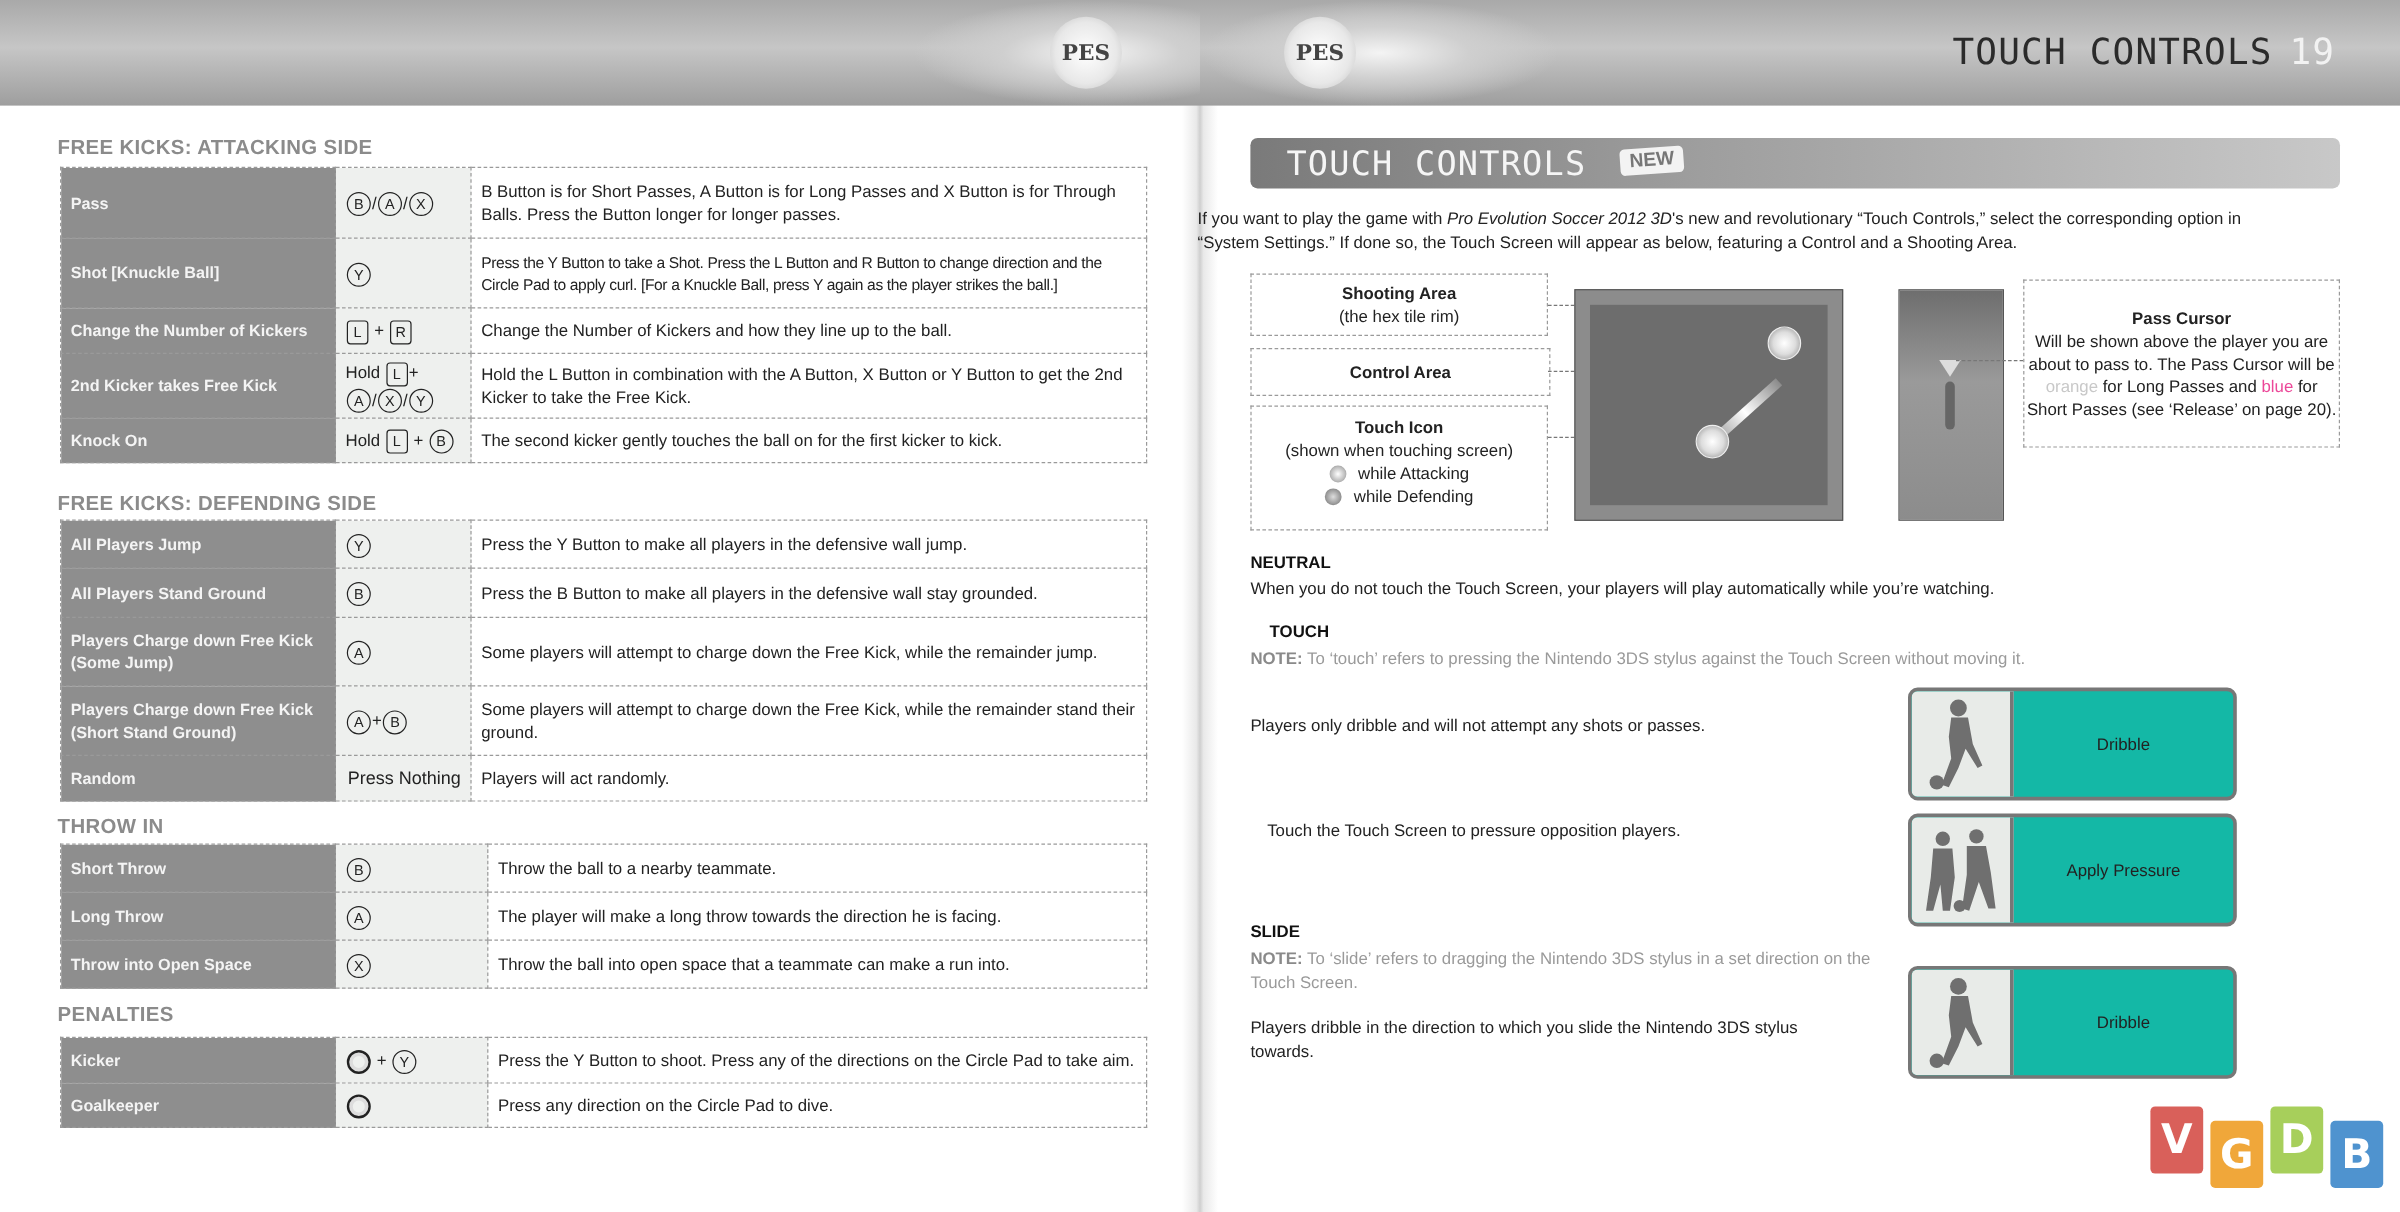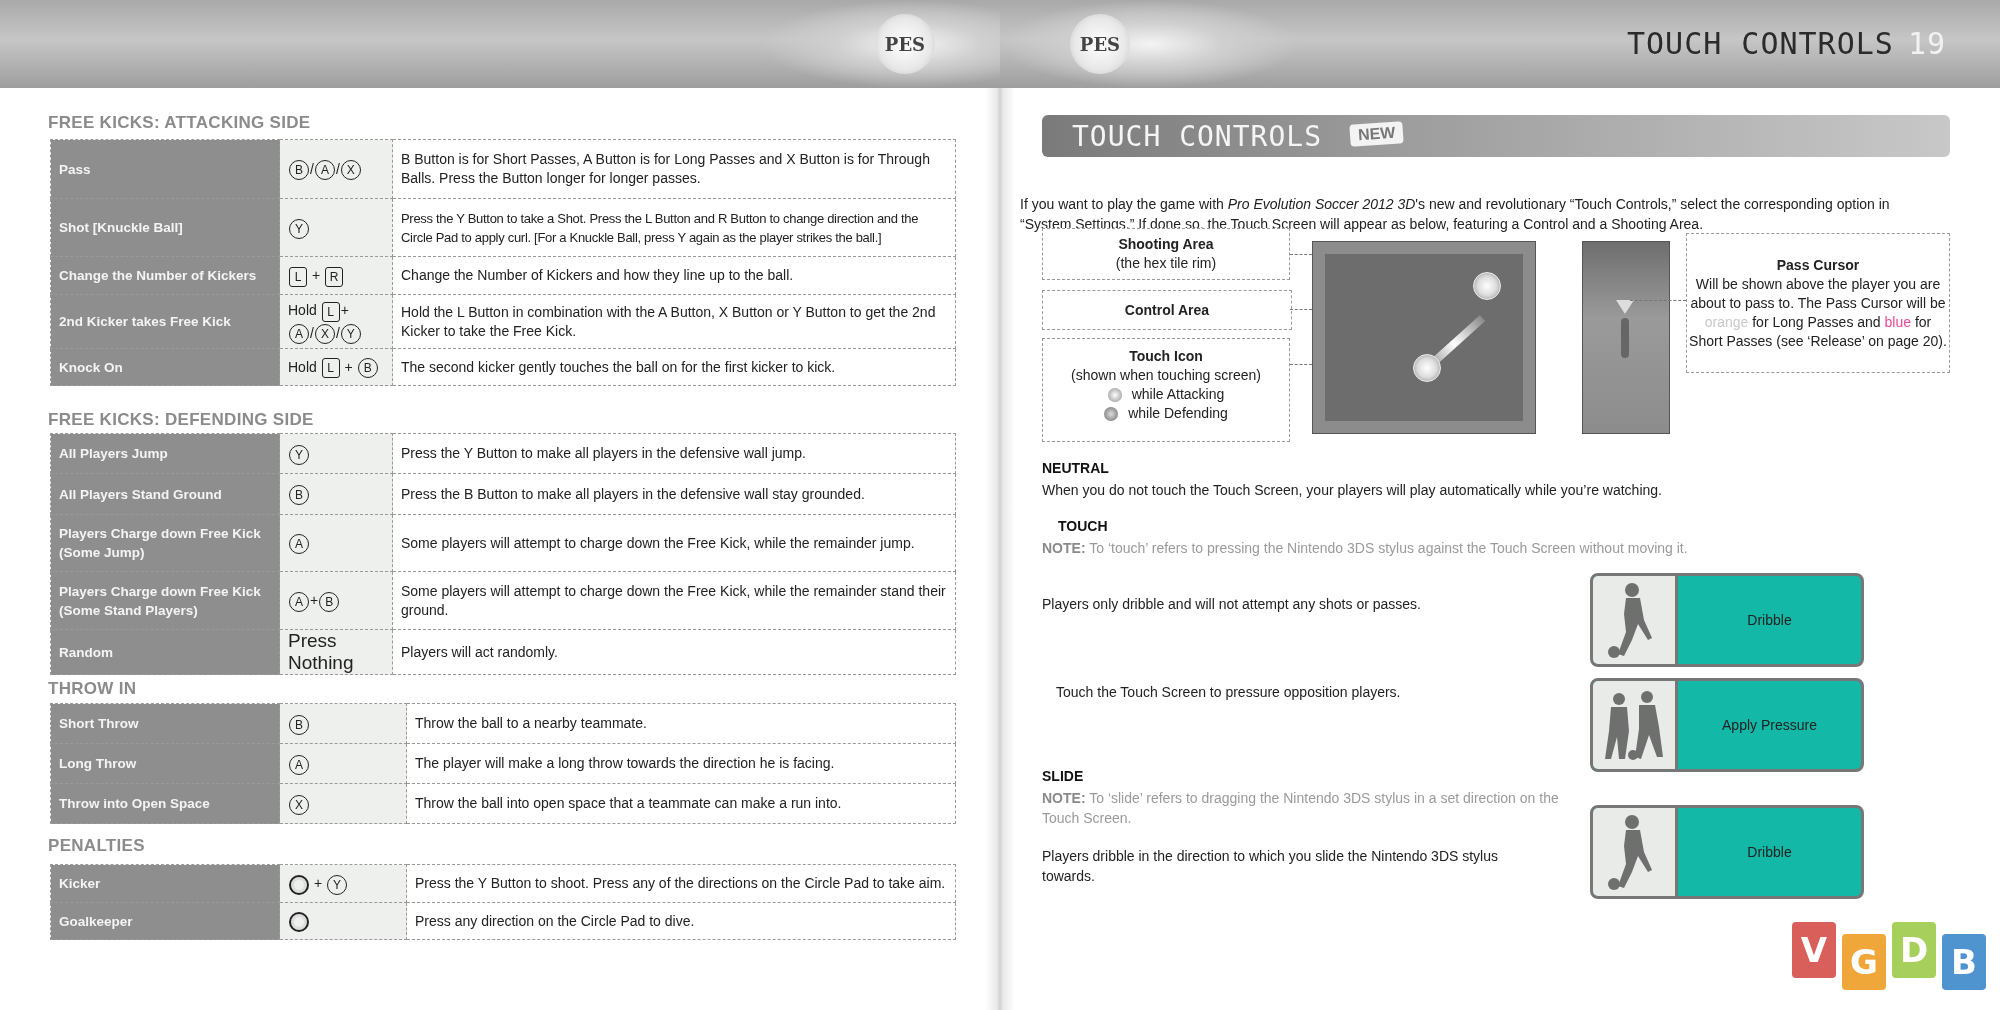--- a/index.html
+++ b/index.html
@@ -28,21 +28,21 @@
   table.ctl td.act{background:#8e8e8e;color:#f4f4f4;font-weight:bold;font-size:13.5px;width:212px;line-height:19px;}
   table.ctl td.btn{background:#eef0ee;width:96px;color:#222;font-size:14px;line-height:22px;}
   table.ctl td.desc{background:#fff;color:#222;line-height:19px;}
   .bi{display:inline-block;width:18px;height:18px;border:1.5px solid #222;border-radius:50%;text-align:center;line-height:18px;font-size:12px;margin:0 1px;vertical-align:middle;}
   .bs{display:inline-block;width:16px;height:18px;border:1.5px solid #222;border-radius:3px;text-align:center;line-height:18px;font-size:12px;margin:0 1px;vertical-align:middle;}
   .bp{display:inline-block;width:16px;height:16px;border:2px solid #222;border-radius:50%;box-shadow:inset 0 0 0 3px #ddd;vertical-align:middle;margin:0 1px;}
 
   .tc-bar{position:absolute;left:1042px;top:115px;width:908px;height:42px;border-radius:6px;background:linear-gradient(90deg,#7a7a7a 0%,#9d9d9d 40%,#c8c8c8 100%);}
   .tc-title{position:absolute;left:30px;top:5px;font-family:"DejaVu Sans Mono",monospace;font-size:28px;color:#f5f5f5;letter-spacing:1px;}
   .new-badge{position:absolute;left:308px;top:8px;background:#f3f3f3;color:#777;font-weight:bold;font-size:16px;padding:2px 8px;border-radius:4px;transform:rotate(-4deg);}
-  .intro{position:absolute;left:1020px;top:172px;width:900px;font-size:14px;line-height:20px;color:#222;margin-top:22px;}
+  .intro{position:absolute;left:998px;top:172px;width:900px;font-size:14px;line-height:20px;color:#222;}
   .callout{position:absolute;border:1px dashed #9a9a9a;background:#fff;text-align:center;font-size:14px;line-height:19px;color:#222;}
   .callout b{font-weight:bold;}
   .screen{position:absolute;background:#6d6d6d;border:1px solid #555;}
   .connector{position:absolute;height:0;border-top:1px dashed #777;}
   .hexrim{position:absolute;border:12px solid #8c8c8c;box-sizing:border-box;}
   .ball{position:absolute;width:26px;height:26px;border-radius:50%;background:radial-gradient(circle,#fff 0%,#ddd 50%,#888 100%);border:1px solid #eee;}
   .beam{position:absolute;height:8px;background:linear-gradient(90deg,rgba(255,255,255,0.2),#fff,rgba(255,255,255,0.2));transform-origin:left center;}
   .head{position:absolute;left:1042px;font-size:14px;font-weight:bold;color:#111;}
   .ptext{position:absolute;left:1042px;font-size:14px;line-height:20px;color:#222;}
   .note{position:absolute;left:1042px;font-size:14px;line-height:20px;color:#9a9a9a;}
@@ -115,27 +115,27 @@
     <td class="act">All Players Stand Ground</td>
     <td class="btn"><span class="bi">B</span></td>
     <td class="desc">Press the B Button to make all players in the defensive wall stay grounded.</td>
   </tr>
   <tr style="height:57px;">
     <td class="act">Players Charge down Free Kick (Some Jump)</td>
     <td class="btn"><span class="bi">A</span></td>
     <td class="desc">Some players will attempt to charge down the Free Kick, while the remainder jump.</td>
   </tr>
   <tr style="height:58px;">
-    <td class="act">Players Charge down Free Kick (Some Stand Players)</td>
+    <td class="act">Players Charge down Free Kick (Short Stand Ground)</td>
     <td class="btn"><span class="bi">A</span><span>+</span><span class="bi">B</span></td>
     <td class="desc">Some players will attempt to charge down the Free Kick, while the remainder stand their ground.</td>
   </tr>
   <tr style="height:38px;">
     <td class="act">Random</td>
-    <td class="btn" style="font-size:19px;">Press Nothing</td>
+    <td class="btn" style="font-size:15px;text-align:right;">Press Nothing</td>
     <td class="desc">Players will act randomly.</td>
   </tr>
 </tbody>
   </table>
 
 <div class="sec-h" style="top:679px;">THROW IN</div>
 <table class="ctl" style="top:703px;">
   <tbody>
       <tr style="height:40px;">
     <td class="act">Short Throw</td>

